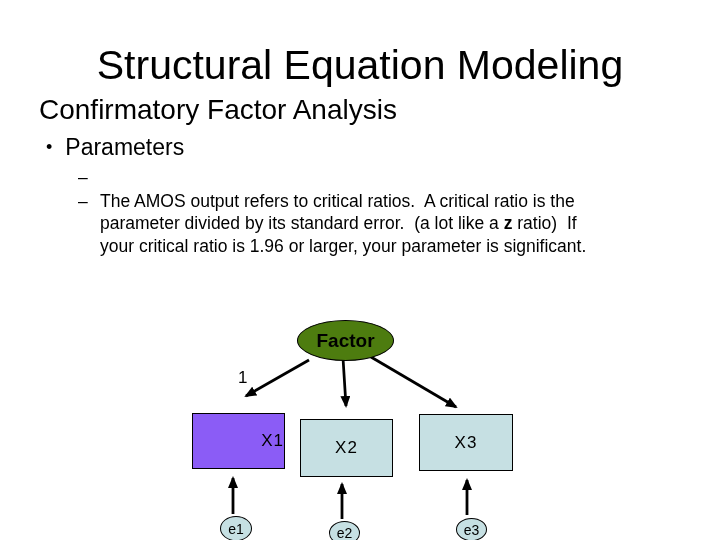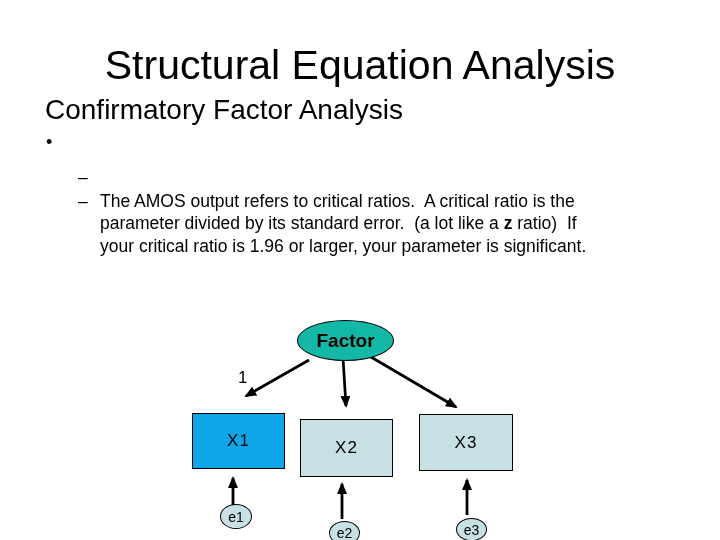--- a/index.html
+++ b/index.html
@@ -16,21 +16,21 @@
     position: absolute;
     top: 42px; left: 0;
     width: 720px;
     text-align: center;
     font-size: 41px;
     line-height: 1.15;
     white-space: nowrap;
   }
   .subtitle {
     position: absolute;
-    top: 94px; left: 45px;
+    top: 94px; left: 39px;
     font-size: 28px;
     line-height: 1.15;
     white-space: nowrap;
   }
   .bullet-row {
     position: absolute;
     top: 134px; left: 46px;
     display: flex;
     align-items: baseline;
     font-size: 23px;
@@ -65,44 +65,45 @@
   .ellipse { border-radius: 50%; }
   .factor-ellipse {
     left: 297px; top: 320px; width: 95px; height: 39px;
     font-size: 19px; font-weight: bold;
   }
   .xbox { font-size: 17px; letter-spacing: 1px; }
   .x1 { left: 192px; top: 413px; width: 91px; height: 54px; }
   .x2 { left: 300px; top: 419px; width: 91px; height: 56px; text-align: right; }
   .x3 { left: 419px; top: 414px; width: 92px; height: 55px; }
   .e-ell { font-size: 14px; }
-  .e1 { left: 220px; top: 504px; width: 30px; height: 23px; }
+  .e1 { left: 220px; top: 516px; width: 30px; height: 23px; }
   .e2 { left: 329px; top: 521px; width: 29px; height: 22px; }
   .e3 { left: 456px; top: 518px; width: 29px; height: 21px; }
   .loading-label {
     position: absolute;
     left: 238px; top: 368px;
     font-size: 17px;
   }
   .arrow-layer {
     position: absolute;
     left: 0; top: 0;
     pointer-events: none;
   }
 </style>
 </head>
 <body>
 
 <div class="slide">
 
-  <div class="title">Structural Equation Analysis</div>
+  <div class="title">Structural Equation Modeling</div>
   <div class="subtitle">Confirmatory Factor Analysis</div>
 
   <div class="bullet-row">
     <span class="bullet-dot">•</span>
+    <span>Parameters</span>
   </div>
 
   <div class="body-list">
     <div class="body-item">
       <span class="dash-cell">–</span>
     </div>
     <div class="body-item">
       <span class="dash-cell">–</span>
       <div class="item-text"><span>The AMOS output refers to critical ratios.  A critical ratio is the</span><br><span>parameter divided by its standard error.  (a lot like a </span><span class="bold-z">z</span><span> ratio)  If</span><br><span>your critical ratio is 1.96 or larger, your parameter is significant.</span></div>
     </div>
@@ -115,27 +116,27 @@
       </marker>
     </defs>
     <line x1="309" y1="360" x2="246" y2="396" stroke="#000" stroke-width="2.8" marker-end="url(#arrowhead)"></line>
     <line x1="343" y1="358" x2="346" y2="406" stroke="#000" stroke-width="2.8" marker-end="url(#arrowhead)"></line>
     <line x1="371" y1="357" x2="456" y2="407" stroke="#000" stroke-width="2.8" marker-end="url(#arrowhead)"></line>
     <line x1="233" y1="514" x2="233" y2="478" stroke="#000" stroke-width="2.8" marker-end="url(#arrowhead)"></line>
     <line x1="342" y1="519" x2="342" y2="484" stroke="#000" stroke-width="2.8" marker-end="url(#arrowhead)"></line>
     <line x1="467" y1="515" x2="467" y2="480" stroke="#000" stroke-width="2.8" marker-end="url(#arrowhead)"></line>
   </svg>
 
-  <div class="shape ellipse factor-ellipse" style="background: #14b8a6; border-color: rgb(0, 0, 0);">
+  <div class="shape ellipse factor-ellipse" style="background: #4d7c0f; border-color: rgb(0, 0, 0);">
     <span>Factor</span>
   </div>
 
   <span class="loading-label">1</span>
 
-  <div class="shape xbox x1" style="background: #0ea5e9; border-color: rgb(0, 0, 0);">
+  <div class="shape xbox x1" style="background: #8b5cf6; border-color: rgb(0, 0, 0); justify-content: flex-end;">
     <span>X1</span>
   </div>
   <div class="shape xbox x2" style="background: rgb(198, 224, 227); border-color: rgb(0, 0, 0);">
     <span>X2</span>
   </div>
   <div class="shape xbox x3" style="background: rgb(198, 224, 227); border-color: rgb(0, 0, 0);">
     <span>X3</span>
   </div>
 
   <div class="shape ellipse e-ell e1" style="background: rgb(198, 224, 227); border-color: rgb(0, 0, 0);">

